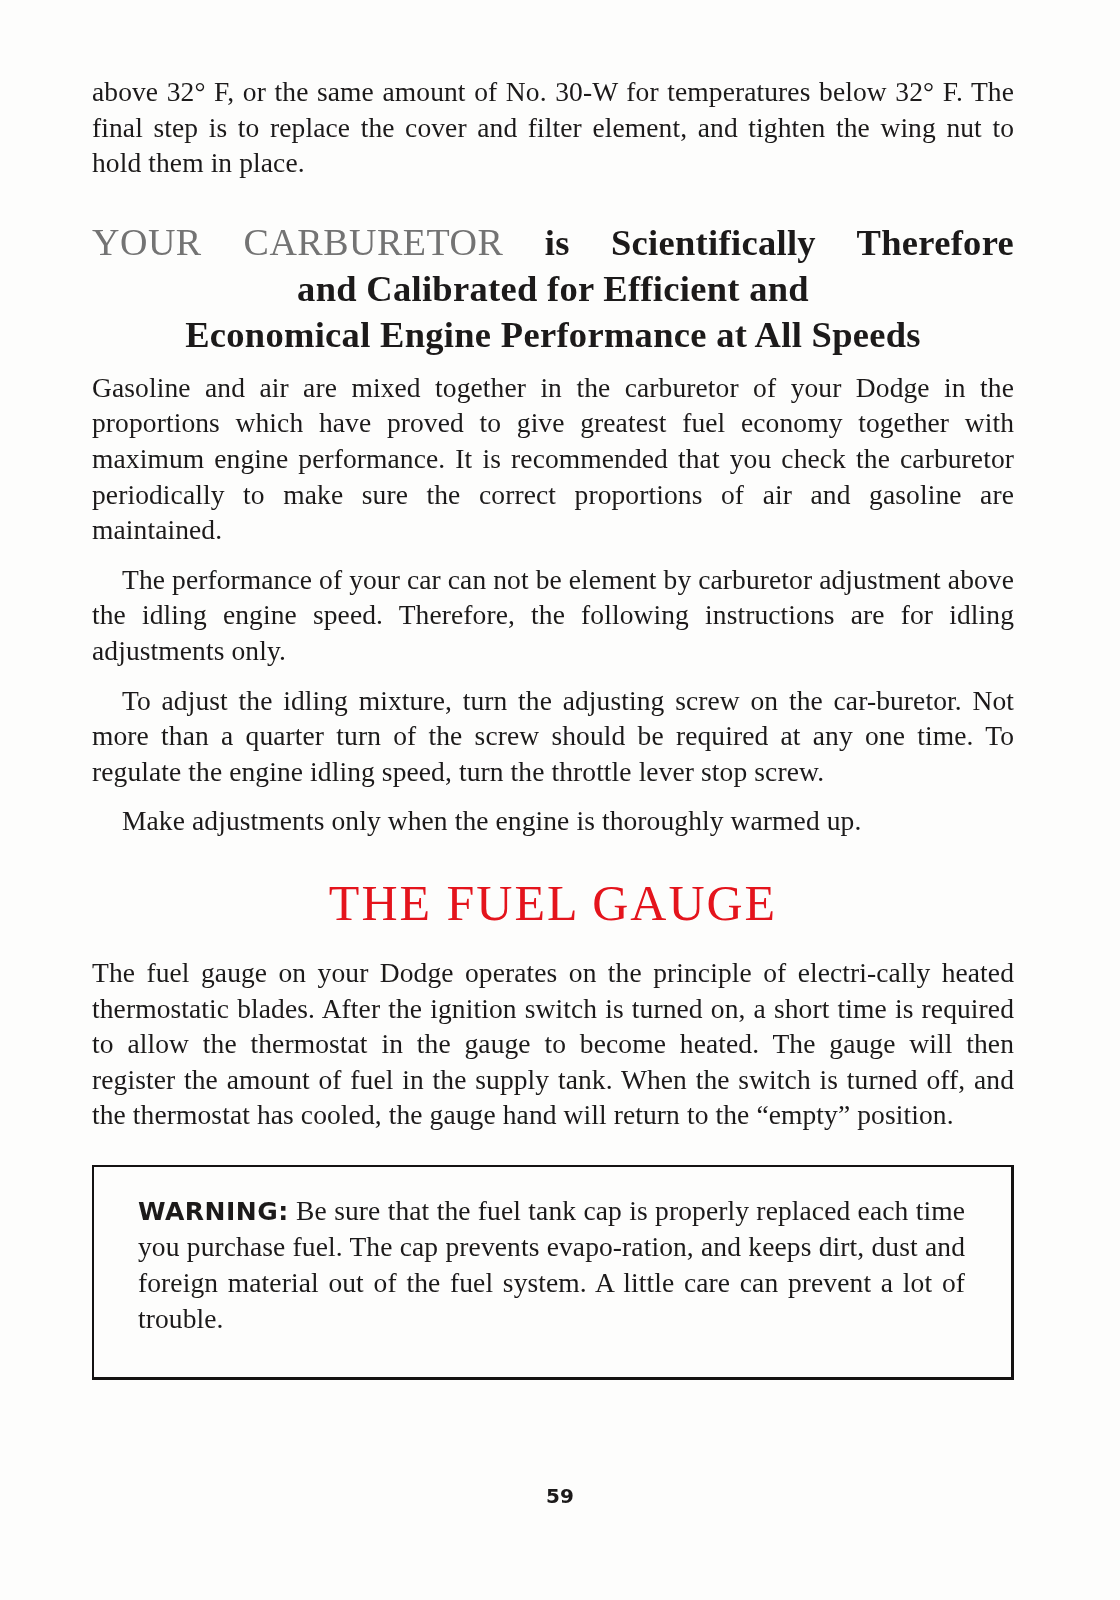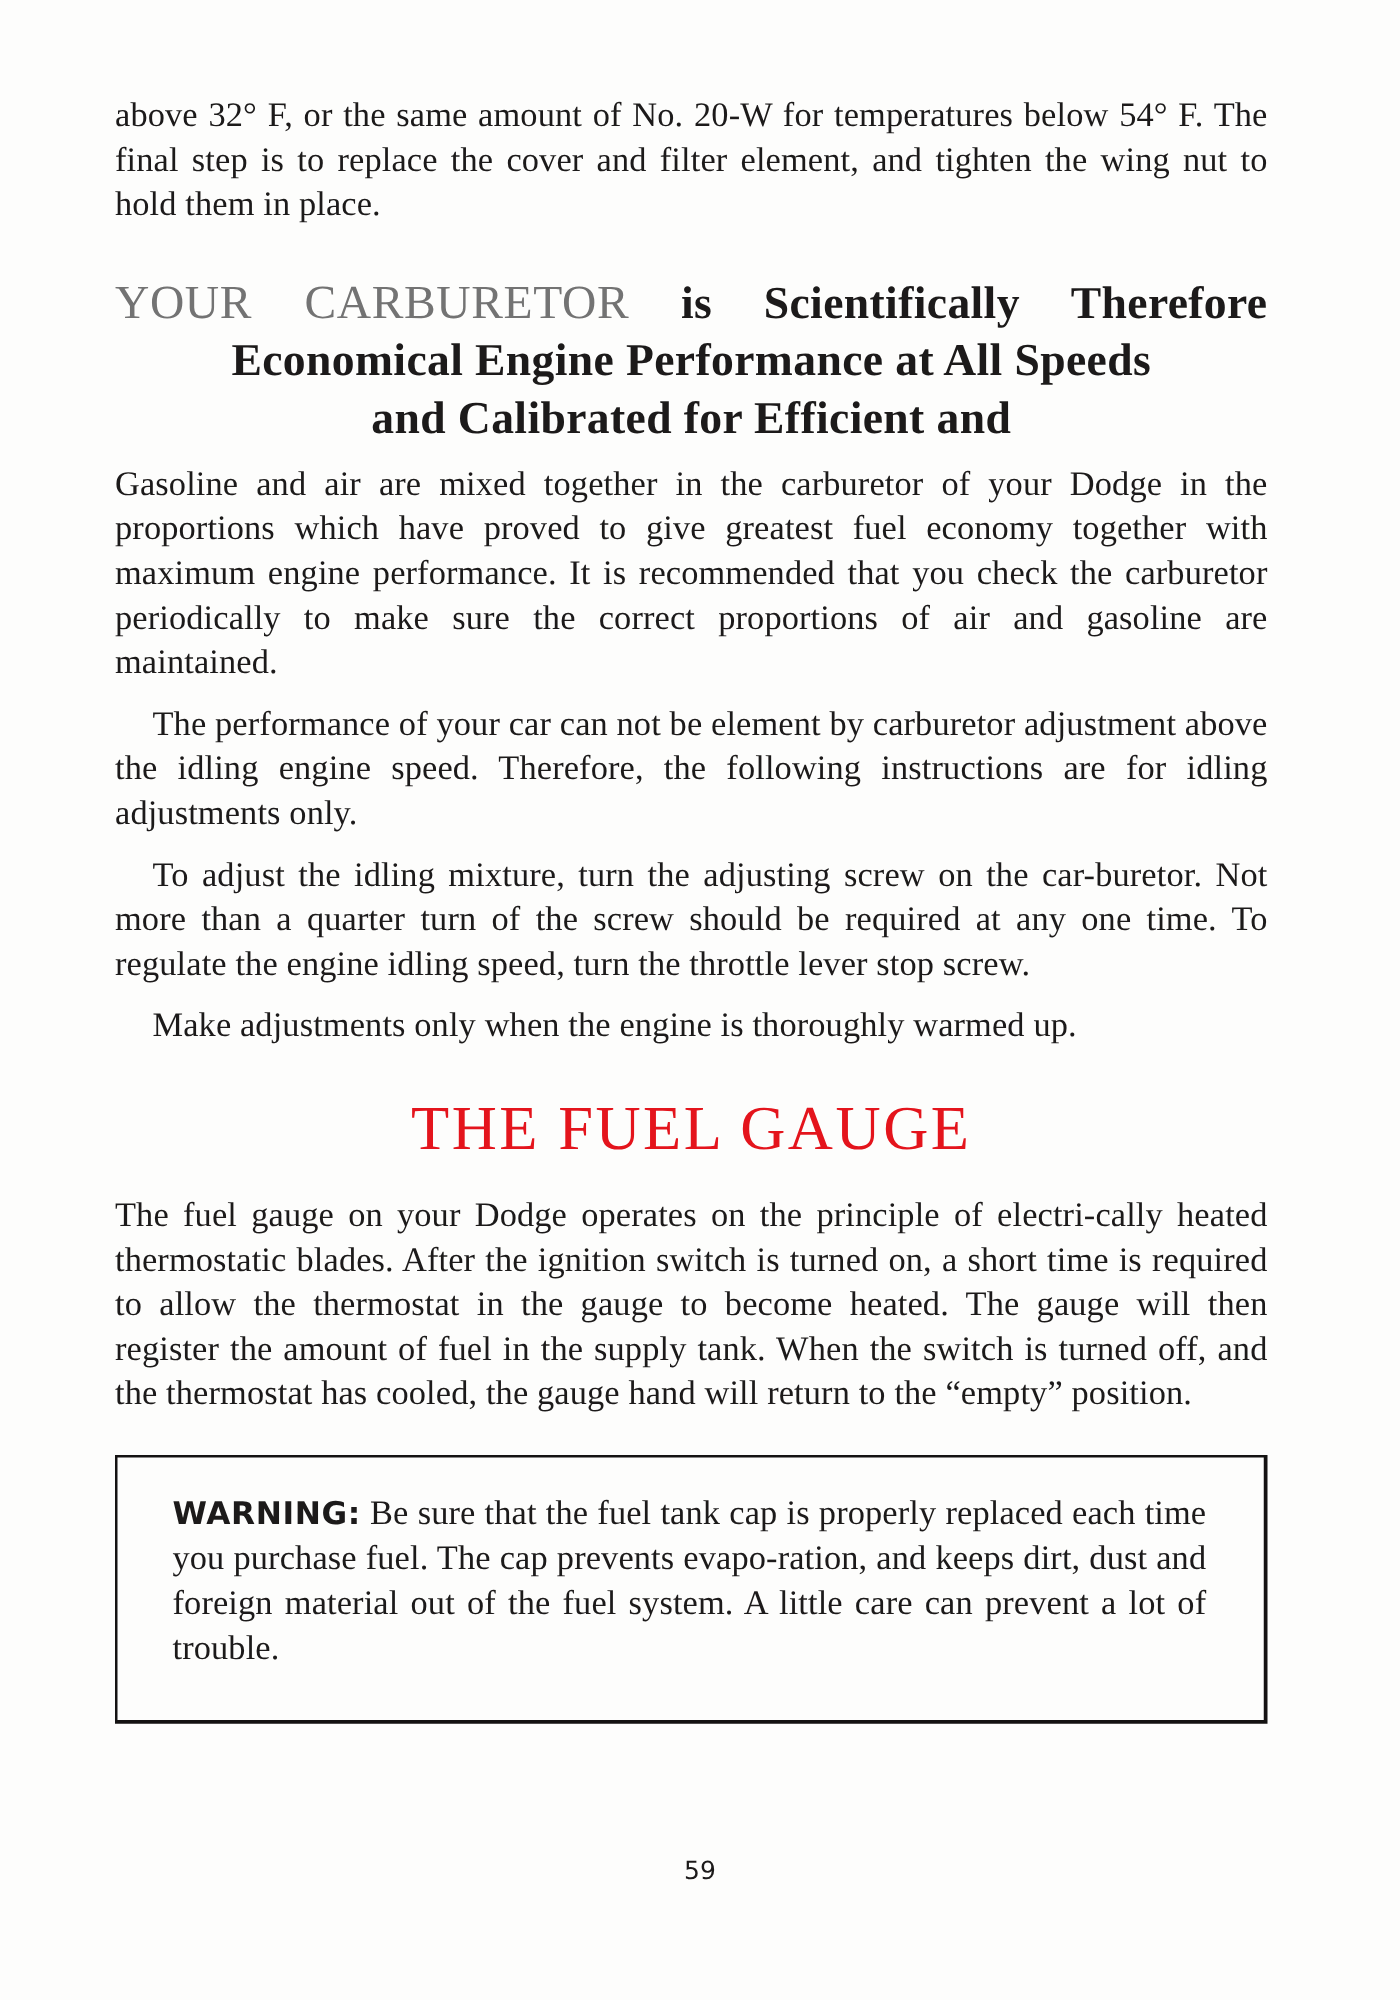--- a/index.html
+++ b/index.html
@@ -85,36 +85,36 @@
     font-size: 25px;
     letter-spacing: 0.5px;
   }
   .page-number {
     position: absolute;
     left: 0;
     width: 1120px;
     top: 1484px;
     text-align: center;
     font-family: "DejaVu Sans", "Liberation Sans", sans-serif;
-    font-weight: normal;
+    font-weight: bold;
     font-size: 20px;
     color: #1c1a1a;
   }
 </style>
 </head>
 <body>
 
 <div class="page">
 
-  <p class="intro">above 32° F, or the same amount of No. 20-W for temperatures below 54° F. The final step is to replace the cover and filter element, and tighten the wing nut to hold them in place.</p>
+  <p class="intro">above 32° F, or the same amount of No. 30-W for temperatures below 32° F. The final step is to replace the cover and filter element, and tighten the wing nut to hold them in place.</p>
 
   <div class="carb-heading">
     <span class="line1"><span class="red">YOUR CARBURETOR</span><span> is Scientifically Therefore</span></span>
+    <span style="display:block">and Calibrated for Efficient and</span>
     <span style="display:block">Economical Engine Performance at All Speeds</span>
-    <span style="display:block">and Calibrated for Efficient and</span>
   </div>
 
   <p>Gasoline and air are mixed together in the carburetor of your Dodge in the proportions which have proved to give greatest fuel economy together with maximum engine performance. It is recommended that you check the carburetor periodically to make sure the correct proportions of air and gasoline are maintained.</p>
   <div class="gap"></div>
   <p class="indent">The performance of your car can not be element by carburetor adjustment above the idling engine speed. Therefore, the following instructions are for idling adjustments only.</p>
   <div class="gap"></div>
   <p class="indent">To adjust the idling mixture, turn the adjusting screw on the car-buretor. Not more than a quarter turn of the screw should be required at any one time. To regulate the engine idling speed, turn the throttle lever stop screw.</p>
   <div class="gap"></div>
   <p class="indent">Make adjustments only when the engine is thoroughly warmed up.</p>
 

